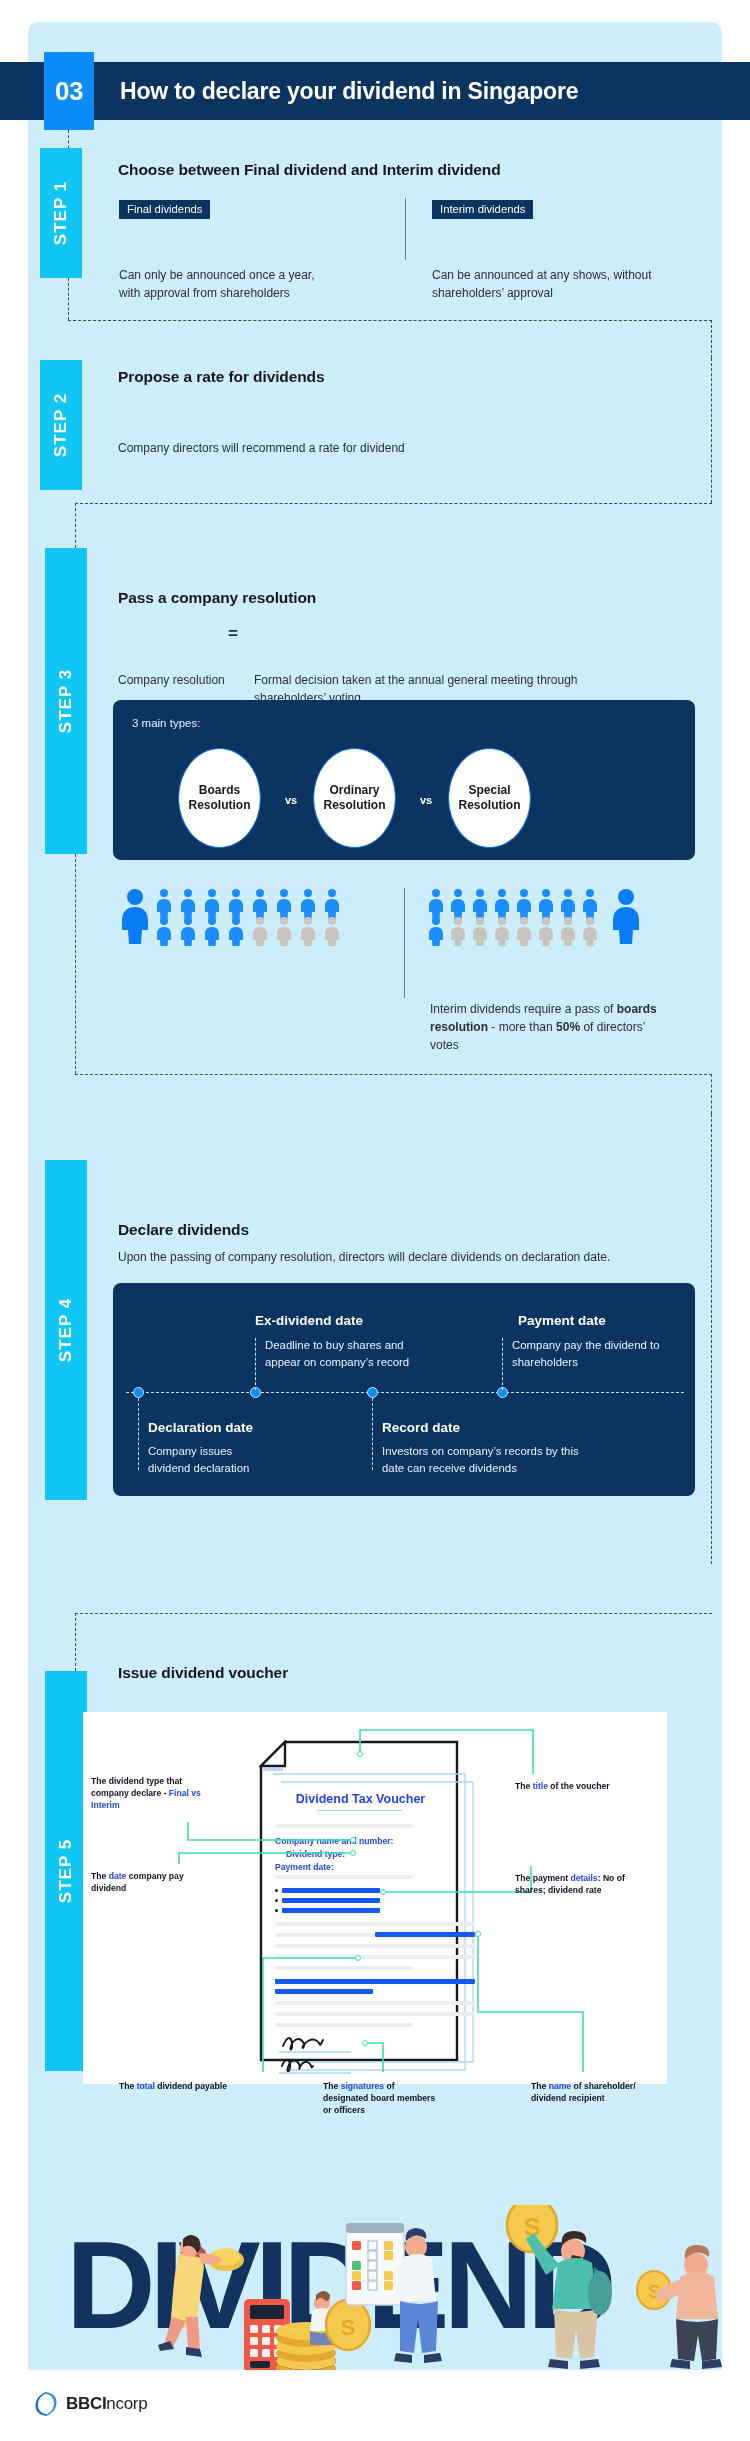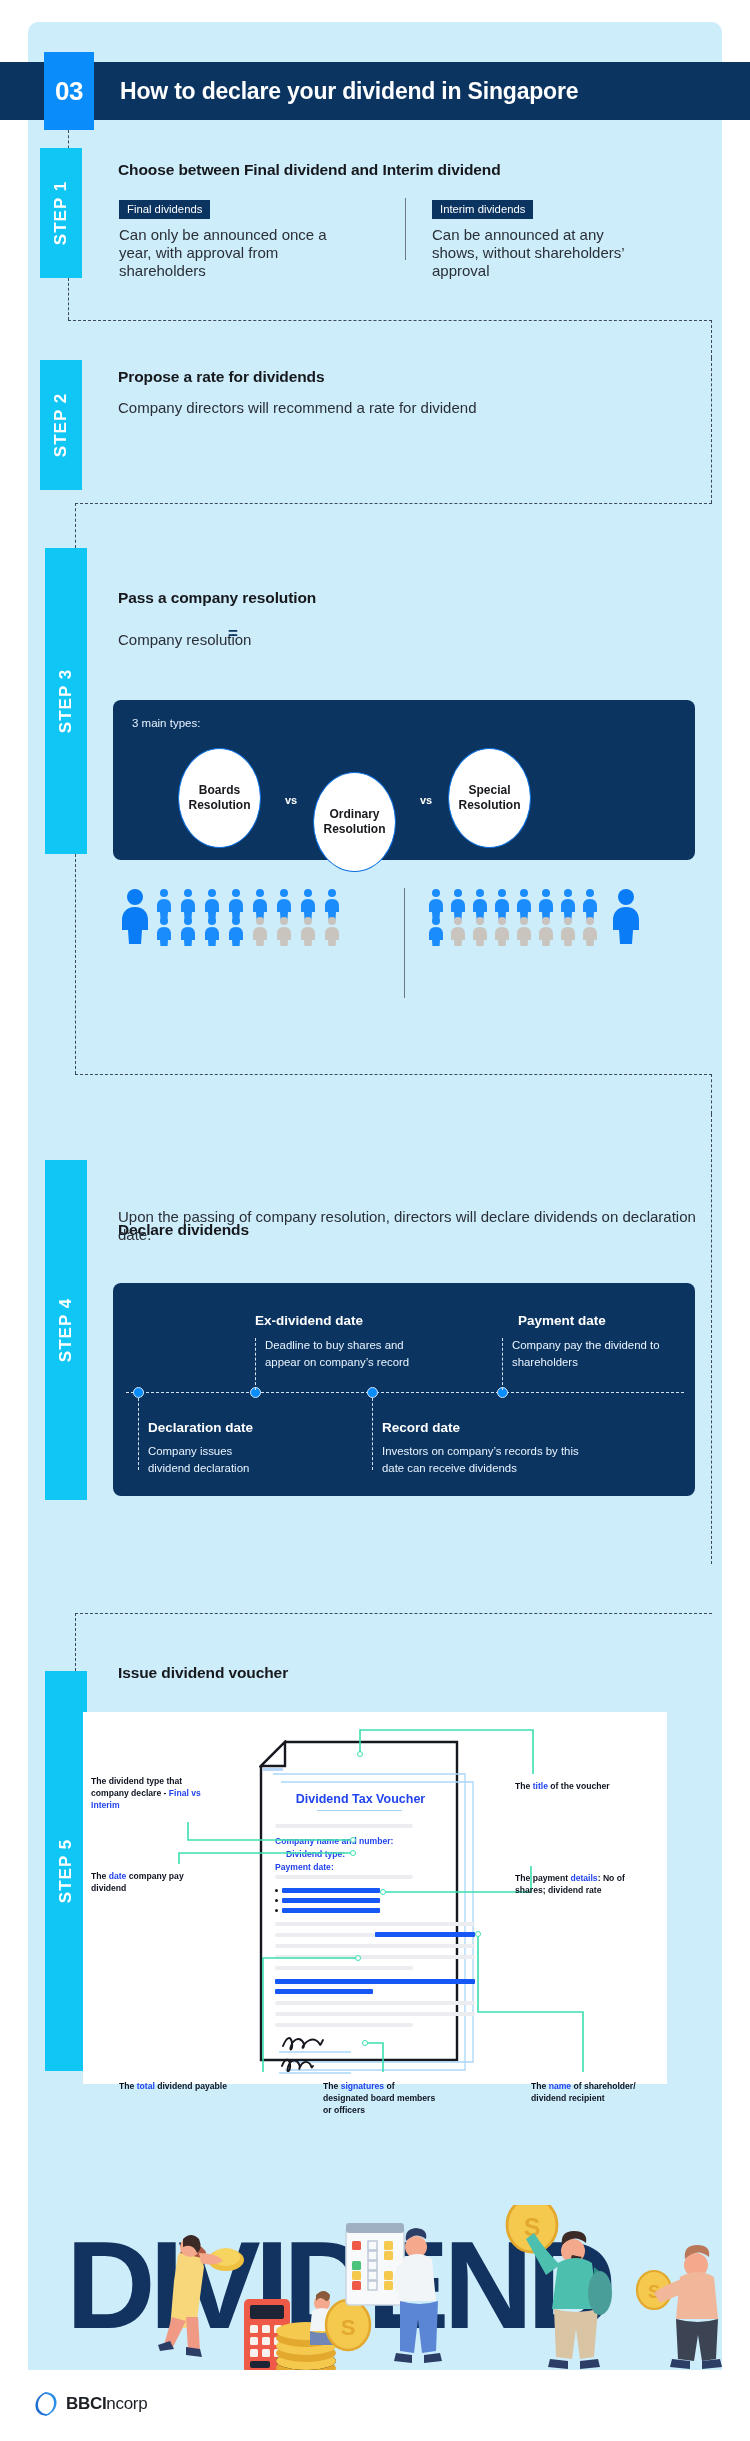--- a/index.html
+++ b/index.html
@@ -41,21 +41,21 @@
     color:#fff; font-weight:bold; font-size:17px; letter-spacing:1px;
     transform:rotate(-90deg); white-space:nowrap;
   }
 
   
   .vdash{ position:absolute; border-left:1.4px dashed #3a4a5a; }
   .hdash{ position:absolute; border-top:1.4px dashed #3a4a5a; }
 
   
   .h2{ font-size:15.5px; font-weight:bold; color:#16181c; letter-spacing:-.1px;}
-  .body{ font-size:15px; line-height:18px; color:#2a2f36;}
+  .body{ font-size:12px; line-height:18px; color:#2a2f36;margin-top:40px;}
   .tag{
     display:inline-block; background:#0b3460; color:#fff;
     font-size:11.3px; padding:3px 8px 4px; font-weight:500;
   }
   .divider-v{ position:absolute; width:1px; background:#6d7a86; }
 
   
   .darkcard{ position:absolute; background:#0b3460; border-radius:8px; }
   .dc-label{ color:#e8f3ff; font-size:11.5px; }
   .circ{
@@ -147,29 +147,30 @@
   <div class="vdash" style="left:711px; top:358px; height:145px;"></div>
   <div class="hdash" style="left:75px; top:503px; width:637px;"></div>
   <div class="vdash" style="left:75px; top:503px; height:45px;"></div>
 
   <div class="stepchip" style="left:45px; top:548px; width:42px; height:306px;">
     <span>STEP 3</span>
   </div>
   <div class="h2" style="position:absolute; left:118px; top:589px;">Pass a company resolution</div>
   <div class="body" style="position:absolute; left:118px; top:631px;">Company resolution</div>
   <div style="position:absolute; left:228px; top:624px; font-size:17px; font-weight:bold; color:#0b3460;">=</div>
+  <div class="body" style="position:absolute; left:254px; top:631px; width:335px;">Formal decision taken at the annual general meeting through shareholders’ voting</div>
 
   <div class="darkcard" style="left:113px; top:700px; width:582px; height:160px;"></div>
   <div class="dc-label" style="position:absolute; left:132px; top:717px;">3 main types:</div>
   <div class="circ" style="left:178px; top:748px;">
     <span>Boards</span>
     <span>Resolution</span>
   </div>
   <div class="vs" style="left:285px; top:794px;">vs</div>
-  <div class="circ" style="left:313px; top:772px;">
+  <div class="circ" style="left:313px; top:748px;">
     <span>Ordinary</span>
     <span>Resolution</span>
   </div>
   <div class="vs" style="left:420px; top:794px;">vs</div>
   <div class="circ" style="left:448px; top:748px;">
     <span>Special</span>
     <span>Resolution</span>
   </div>
 
   <div class="ppl" style="left:118px; top:888px;">
@@ -321,20 +322,23 @@
       </g>
       <g fill="#0a7cf5">
         <circle cx="198" cy="9" r="8"></circle>
         <path d="M198 19c-9 0-13 6-13 13v10h6l1 14h12l1-14h6V32c0-7-4-13-13-13z"></path>
       </g>
     </svg>
   </div>
 
   <div class="divider-v" style="left:404px; top:888px; height:110px;"></div>
 
+  <div class="body" style="position:absolute; left:430px; top:960px; width:230px;">
+    <span>Interim dividends require a pass of </span><b>boards resolution</b><span> - more than </span><b>50%</b><span> of directors’ votes</span>
+  </div>
 
   <div class="vdash" style="left:75px; top:854px; height:220px;"></div>
   <div class="hdash" style="left:75px; top:1074px; width:637px;"></div>
   <div class="vdash" style="left:711px; top:1074px; height:40px;"></div>
 
   <div class="stepchip" style="left:45px; top:1160px; width:42px; height:340px;">
     <span>STEP 4</span>
   </div>
   <div class="h2" style="position:absolute; left:118px; top:1180px;margin-top:41px;">Declare dividends</div>
   <div class="body" style="position:absolute; left:118px; top:1208px; width:585px;">Upon the passing of company resolution, directors will declare dividends on declaration date.</div>

